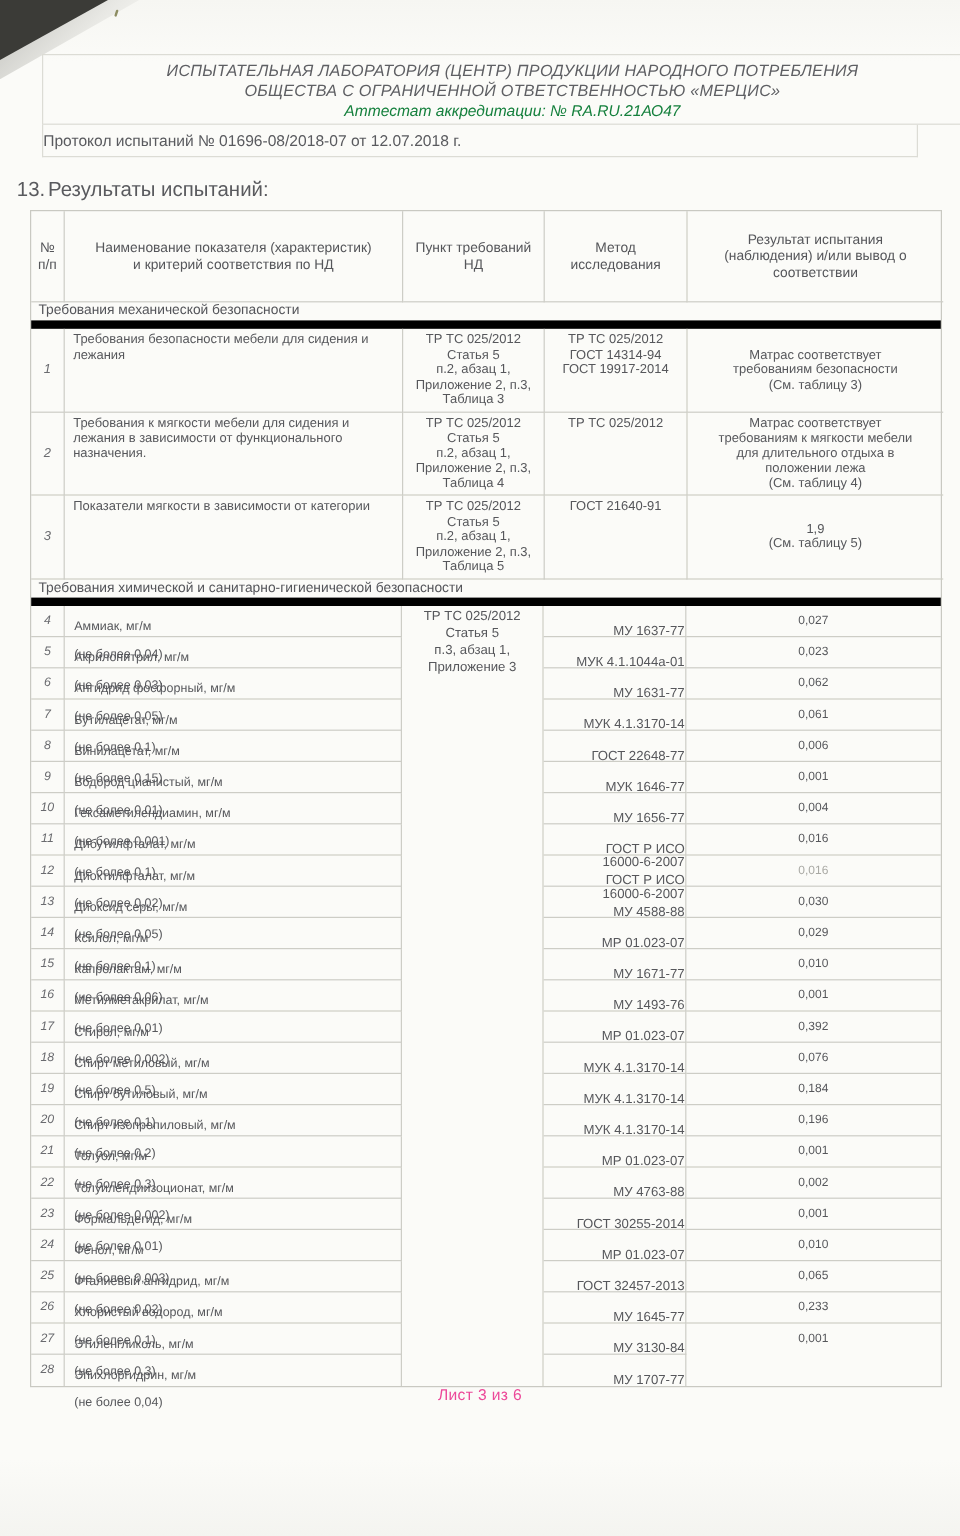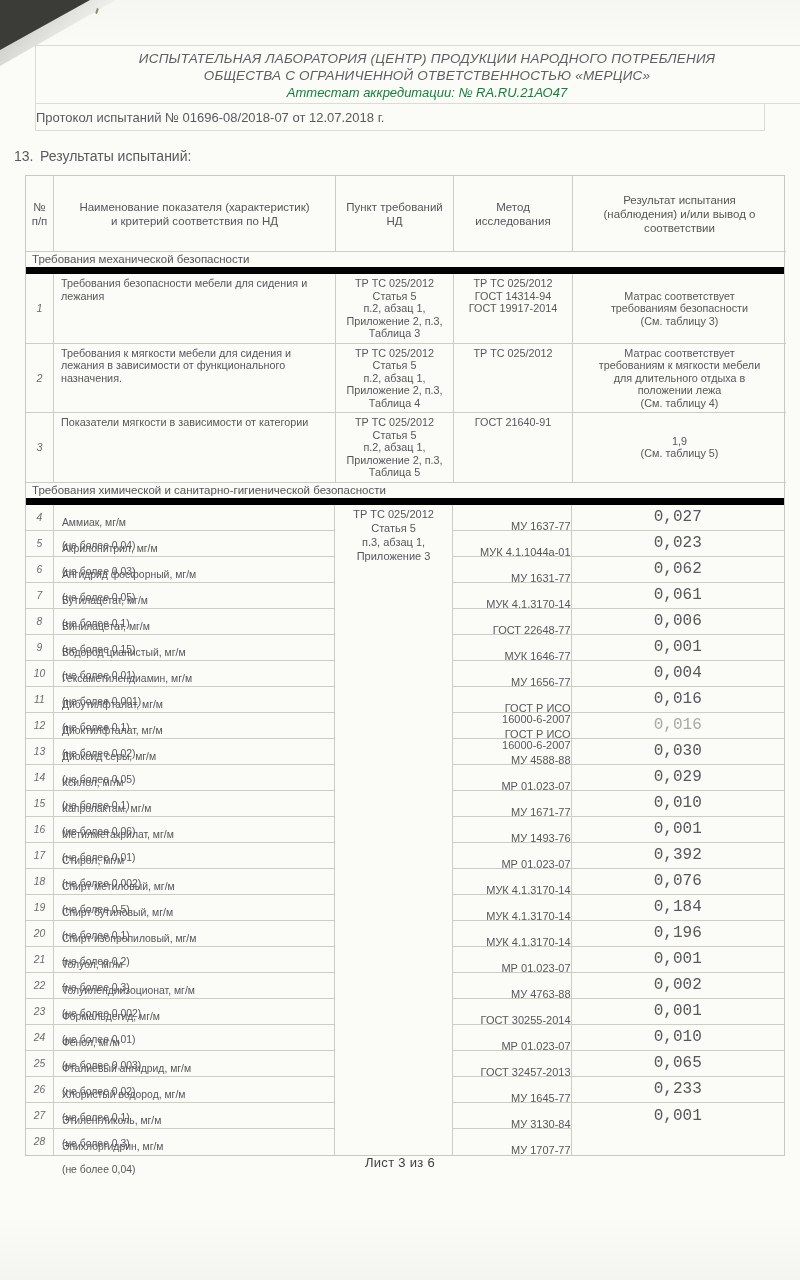--- a/index.html
+++ b/index.html
@@ -24,21 +24,21 @@
 
   .hdr-box { position:absolute; left:35px; top:45px; width:784px; height:59px;
     border:1px solid #dddDD6; border-color:#dcdcd5; padding-top:5px; text-align:center; }
   .hdr-line { font-style:italic; color:#5e5f63; font-size:13.5px; line-height:16.5px;
     letter-spacing:.2px; white-space:pre-line; }
   .hdr-line3 { font-style:italic; color:#15803d; font-size:13px; line-height:18px; }
   .proto-box { position:absolute; left:35px; top:104px; width:730px; height:27px;
     border:1px solid #dcdcd5; border-top:none; display:flex; align-items:center;
     font-size:13px; color:#595a5e; }
 
-  .sec13 { position:absolute; left:14px; top:148px; font-size:14px; color:#595a5e; }
+  .sec13 { position:absolute; left:14px; top:148px; font-size:17px; color:#595a5e; }
   .sec13 .num { display:inline-block; width:26px; }
 
   
   .t-wrap { position:absolute; left:25px; top:175px; width:760px;
     border:1px solid #c9c9c2; font-size:10.5px; }
   .grid-row { display:grid; grid-template-columns:28px 282px 118px 119px 213px; }
   .cell { border-right:1px solid #cdcdc6; border-bottom:1px solid #cdcdc6;
     white-space:pre-line; overflow:hidden; }
   .cell.last { border-right:none; }
 
@@ -70,25 +70,25 @@
   .chem .col-res .ccell { border-right:none; }
   .chem .col .ccell:last-child { border-bottom:none; }
   .chem .num-cell { display:flex; align-items:center; justify-content:center;
     font-style:italic; color:#6a6b6f; font-size:10.3px; }
   .chem .name-cell { padding:1px 4px 0 8px; line-height:11.6px; font-size:10.4px; }
   .chem .req-cell { height:650px; border-bottom:none; text-align:center;
     padding-top:2px; font-size:11px; line-height:14px; }
   .chem .meth-cell { text-align:right; padding-top:16px; line-height:11.6px;
     font-size:11px; }
   .chem .res-cell { display:flex; align-items:center; justify-content:center;
-    font-size:16px;font-family:Liberation Mono, monospace; }
+    font-size:10px; }
   .faded { color:#a9a9a4; }
 
   .footer { position:absolute; left:0; top:1155px; width:100%; text-align:center;
-    color:#404040; font-size:13px; letter-spacing:.3px; }
+    color:#ec4899; font-size:13px; letter-spacing:.3px; }
 </style>
 </head>
 <body>
 
 <div class="page">
 
   <div class="corner-fold"></div>
   <div class="corner-dark"></div>
   <div class="speck"></div>
 

